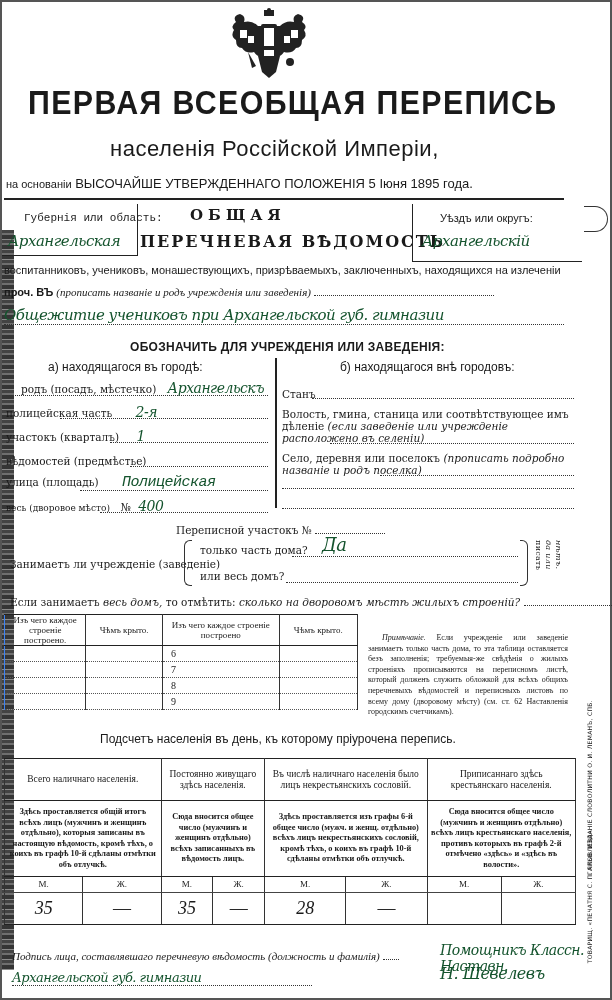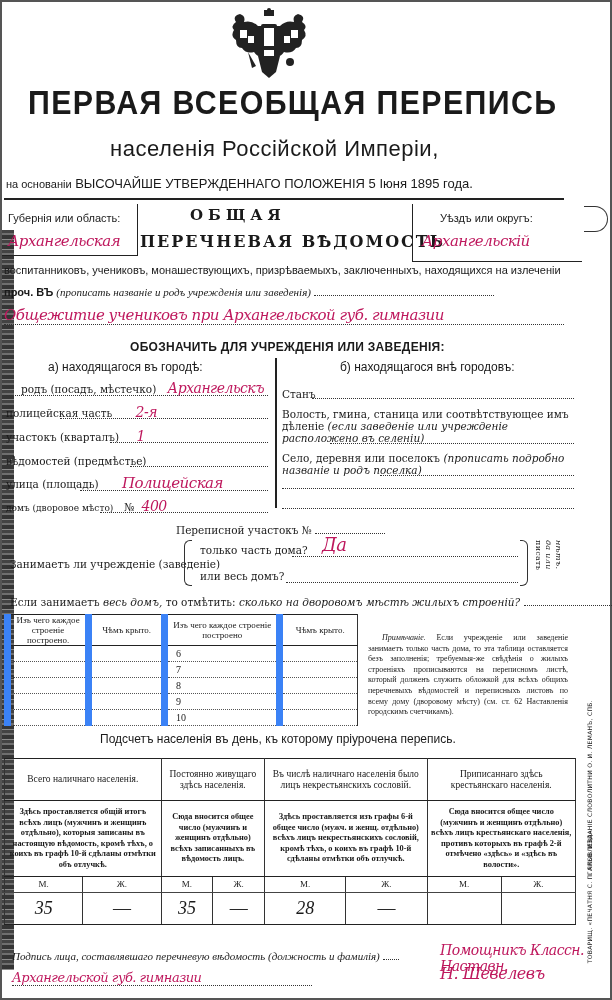--- a/index.html
+++ b/index.html
@@ -3,21 +3,21 @@
 <meta charset="utf-8">
 <style>
   * { box-sizing: border-box; margin: 0; padding: 0; }
   html, body { width: 612px; height: 1000px; background: #ffffff; overflow: hidden; }
   body { position: relative; font-family: "DejaVu Serif", serif; color: #1a1a1a; }
   .frame { position: absolute; left: 0; top: 0; width: 612px; height: 1000px; border: 2px solid #555; }
   .leftedge { position: absolute; left: 2px; top: 230px; width: 12px; height: 740px;
     background: repeating-linear-gradient(180deg, #222 0 3px, #555 3px 5px, #111 5px 9px, #777 9px 10px); opacity: .85; }
   .abs { position: absolute; }
   .serif { font-family: "Liberation Serif", serif; }
-  .hand { font-family: "DejaVu Serif", serif; font-style: italic; color: #be185d; letter-spacing: -0.5px; }
+  .hand { font-family: "DejaVu Serif", serif; font-style: italic; color: #14532d; letter-spacing: -0.5px; }
   .dots { border-bottom: 1px dotted #333; }
   .it { font-style: italic; }
 
   
   .crest { left: 228px; top: 8px; width: 82px; height: 72px; }
 
   .title { left: 28px; top: 84px; width: 500px; font-family: "Liberation Sans", sans-serif; font-weight: bold;
     font-size: 33px; letter-spacing: 1.5px; transform: scaleX(0.92); transform-origin: left; white-space: nowrap; }
   .subtitle { left: 110px; top: 136px; font-size: 22px; font-family: "Liberation Sans", sans-serif; white-space: nowrap; letter-spacing: 0.5px; }
   .basis { left: 6px; top: 176px; font-size: 13px; font-family: "Liberation Sans", sans-serif; white-space: nowrap; }
@@ -34,21 +34,21 @@
   .line-text { font-size: 11px; font-family: "Liberation Sans", sans-serif; white-space: nowrap; }
   .section-h { left: 130px; top: 340px; font-size: 12px; font-weight: bold; font-family: "Liberation Sans", sans-serif; letter-spacing: 0.3px; }
 
   .vdiv { left: 275px; top: 358px; width: 1.5px; height: 150px; background: #222; }
   .fld { font-size: 10.5px; white-space: nowrap; font-family: "DejaVu Serif", serif; }
   .fill { display: inline-block; border-bottom: 1px dotted #333; height: 12px; vertical-align: baseline; }
 
   
   table { border-collapse: collapse; }
   .btable { left: 4px; top: 614px; width: 354px; font-size: 9px; }
-  .btable td, .btable th { border-left: 7px solid #3b82f6; border-right: 1px solid #333; font-weight: normal; text-align: center; padding: 0 2px; }
+  .btable td, .btable th { border-left: 1px solid #3b82f6; border-right: 1px solid #333; font-weight: normal; text-align: center; padding: 0 2px; }
   .btable th { border-top: 1.5px solid #222; border-bottom: 1px solid #222; height: 26px; line-height: 10px; }
   .btable td { height: 16px; border-bottom: 1px dotted #555; text-align: left; font-size: 10px; }
   .note { left: 368px; top: 633px; width: 200px; font-size: 8px; line-height: 10.6px; text-align: justify; }
 
   .count-h { left: 100px; top: 732px; font-size: 12px; font-family: "Liberation Sans", sans-serif; white-space: nowrap; }
   .ctable { left: 4px; top: 758px; width: 572px; font-size: 8.5px; }
   .ctable td { border-left: 1px solid #333; border-right: 1px solid #333; vertical-align: middle; text-align: center; line-height: 10.5px; padding: 1px 3px; }
   .ctable tr.h td { border-top: 1.5px solid #222; border-bottom: 1.5px solid #222; height: 42px; font-size: 9.5px; }
   .ctable tr.d td { border-bottom: 1.5px solid #222; height: 76px; font-size: 8.3px; font-weight: bold; }
   .ctable tr.mf td { border-bottom: 1px solid #444; height: 16px; font-size: 9px; }
@@ -89,21 +89,21 @@
 
 <div class="abs title">ПЕРВАЯ ВСЕОБЩАЯ ПЕРЕПИСЬ</div>
 <div class="abs subtitle">населенія Россійской Имперіи,</div>
 <div class="abs basis">
   <span class="small">на основаніи</span>
   <span>ВЫСОЧАЙШЕ УТВЕРЖДЕННАГО ПОЛОЖЕНІЯ 5 Іюня 1895 года.</span>
 </div>
 <div class="abs rule1"></div>
 
 <div class="abs box-left"></div>
-<div class="abs lbl-sm" style="left:8px;top:212px;">Губернія или область:</div>
+<div class="abs lbl-sm" style="left:24px;top:212px;font-family:Liberation Mono, monospace;">Губернія или область:</div>
 <div class="abs hand hw" style="left:8px;top:232px;">Архангельская</div>
 
 <div class="abs doc-title1">ОБЩАЯ</div>
 <div class="abs doc-title2">ПЕРЕЧНЕВАЯ ВѢДОМОСТЬ</div>
 
 <div class="abs box-right"></div>
 <div class="abs lbl-sm" style="left:440px;top:212px;">Уѣздъ или округъ:</div>
 <div class="abs hand hw" style="left:422px;top:232px;">Архангельскій</div>
 <div class="abs" style="left:584px;top:206px;width:24px;height:26px;border:1.5px solid #333;border-left:none;border-radius:0 14px 14px 0;"></div>
 
@@ -135,25 +135,25 @@
   <span class="hand" style="font-size:14px;margin-left:14px;">1</span>
 </div>
 <div class="abs dots" style="left:110px;top:442px;width:158px;"></div>
 <div class="abs fld" style="left:6px;top:452px;width:262px;">
   <span>вѣдомостей (предмѣстье)</span>
   <span class="hand" style="font-size:14px;margin-left:8px;"></span>
 </div>
 <div class="abs dots" style="left:130px;top:466px;width:138px;"></div>
 <div class="abs fld" style="left:6px;top:474px;width:262px;">
   <span>улица (площадь)</span>
-  <span class="hand" style="font-size:15px;margin-left:20px;">Полицейская</span>
+  <span class="hand" style="font-size:15px;margin-left:20px;font-family:Liberation Mono, monospace;">Полицейская</span>
 </div>
 <div class="abs dots" style="left:80px;top:490px;width:188px;"></div>
 <div class="abs fld" style="left:6px;top:498px;width:262px;font-size:9px;">
-  <span>домъ (дворовое мѣсто)</span>
+  <span>весь (дворовое мѣсто)</span>
   <span style="font-size:11px;margin-left:8px;">№</span>
   <span class="hand" style="font-size:14px;margin-left:4px;">400</span>
 </div>
 <div class="abs dots" style="left:100px;top:512px;width:168px;"></div>
 
 <div class="abs fld" style="left:282px;top:388px;">Станъ</div>
 <div class="abs dots" style="left:312px;top:398px;width:262px;"></div>
 <div class="abs fld" style="left:282px;top:408px;width:295px;white-space:normal;line-height:12px;">
   <span>Волость, гмина, станица или соотвѣтствующее имъ дѣленіе</span>
   <span class="it">(если заведеніе или учрежденіе расположено въ селеніи)</span>
@@ -219,26 +219,20 @@
         <td></td>
         <td style="padding-left:8px;"><span>8</span></td>
         <td></td>
       </tr>
   <tr>
         <td></td>
         <td></td>
         <td style="padding-left:8px;"><span>9</span></td>
         <td></td>
       </tr>
-  <tr>
-        <td></td>
-        <td></td>
-        <td style="padding-left:8px;"><span>10</span></td>
-        <td></td>
-      </tr>
 </tbody>
   </table>
 
 <div class="abs note serif">
   <span style="margin-left:14px;" class="it">Примѣчаніе.</span>
   <span>Если учрежденіе или заведеніе занимаетъ только часть дома, то эта таблица оставляется безъ заполненія; требуемыя-же свѣдѣнія о жилыхъ строеніяхъ прописываются на переписномъ листѣ, который долженъ служить обложкой для всѣхъ общихъ перечневыхъ вѣдомостей и переписныхъ листовъ по всему дому (дворовому мѣсту) (см. ст. 62 Наставленія городскимъ счетчикамъ).</span>
 </div>
 
 <div class="abs count-h">Подсчетъ населенія въ день, къ которому пріурочена перепись.</div>
 <table class="abs ctable serif">

